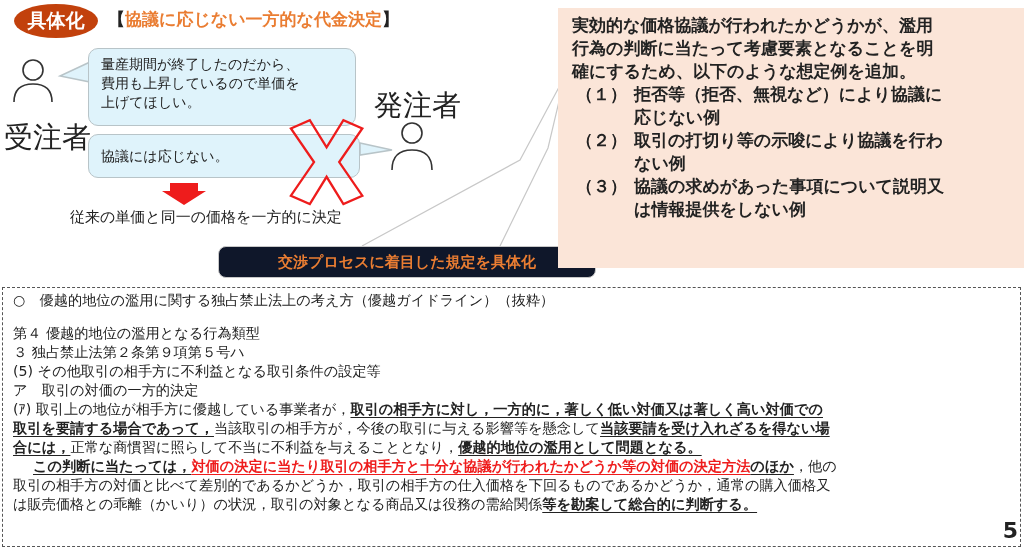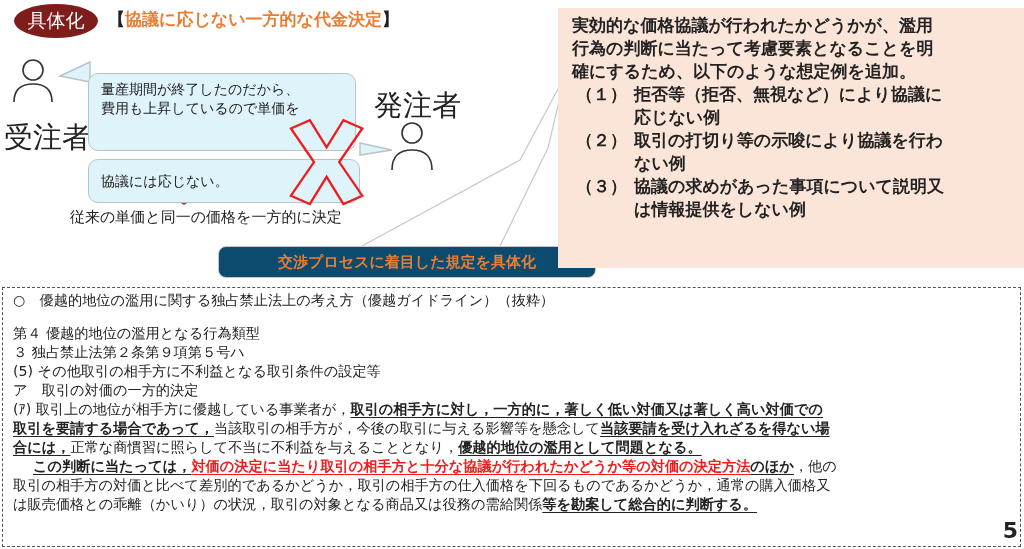--- a/index.html
+++ b/index.html
@@ -5,40 +5,39 @@
   html, body { margin:0; padding:0; }
   body {
     width:1024px; height:549px; position:relative; overflow:hidden;
     background:#ffffff;
     font-family:"DejaVu Sans", "Liberation Sans", sans-serif;
     color:#222;
   }
   .abs { position:absolute; }
   .pill {
     left:14px; top:4px; width:84px; height:34px;
-    background:#7f1d1d; border-radius:50%;
-    color:#fff; font-weight:normal; font-size:19px;
+    background:#c2410c; border-radius:50%;
+    color:#fff; font-weight:bold; font-size:19px;
     display:flex; align-items:center; justify-content:center;
   }
   .heading {
     left:108px; top:8px; font-size:17px; font-weight:bold; color:#ea7d32;
     white-space:nowrap;
   }
   .heading .br { color:#222; }
   .person-label { font-size:29px; color:#222; white-space:nowrap; }
   .bubble {
     background:#dff3fb; border:1.5px solid #b8c4c8; border-radius:10px;
     font-size:14px; line-height:19px; color:#222; padding:6px 12px;
     box-sizing:border-box;
-    margin-top:25px;
   }
   .result { left:62px; top:208px; font-size:15px; color:#222; white-space:nowrap;margin-left:8px; }
   .callout-small {
     left:218px; top:246px; width:378px; height:32px; box-sizing:border-box;
-    border:1.5px solid #c8c8c8; border-radius:8px; background:#0c4a6e;
+    border:1.5px solid #c8c8c8; border-radius:8px; background:#0f172a;
     color:#ea7d32; font-weight:bold; font-size:15px;
     display:flex; align-items:center; justify-content:center; white-space:nowrap;
   }
   .peach {
     left:558px; top:8px; width:466px; height:260px; box-sizing:border-box;
     background:#fbe5d8; padding:6px 18px 0 14px;
     font-weight:bold; font-size:17px; line-height:23px; color:#222;
   }
   .peach .line { white-space:nowrap; }
   .peach .item { display:flex; }
@@ -82,20 +81,21 @@
 
   <polygon points="170,183 198,183 198,191 206,191 184,205 162,191 170,191" fill="#ee1c1c"></polygon>
 </svg>
 
 <div class="abs person-label" style="left:4px;top:118px;">受注者</div>
 <div class="abs person-label" style="left:374px;top:86px;">発注者</div>
 
 <div class="abs bubble" style="left:88px;top:48px;width:268px;height:78px;">
   <div>量産期間が終了したのだから、</div>
   <div>費用も上昇しているので単価を</div>
+  <div>上げてほしい。</div>
 </div>
 <div class="abs bubble" style="left:88px;top:134px;width:272px;height:44px;display:flex;align-items:center;">
   <span>協議には応じない。</span>
 </div>
 
 <svg class="abs" style="left:270px;top:104px" width="110" height="110">
   <polygon points="18,10 36,2 52,28 68,2 86,10 64,42 86,74 68,82 52,56 36,82 18,74 40,42" transform="translate(2,14) scale(1.05)" fill="none" stroke="#ee1c1c" stroke-width="2.2" stroke-linejoin="miter"></polygon>
 </svg>
 
 <div class="abs result">従来の単価と同一の価格を一方的に決定</div>

